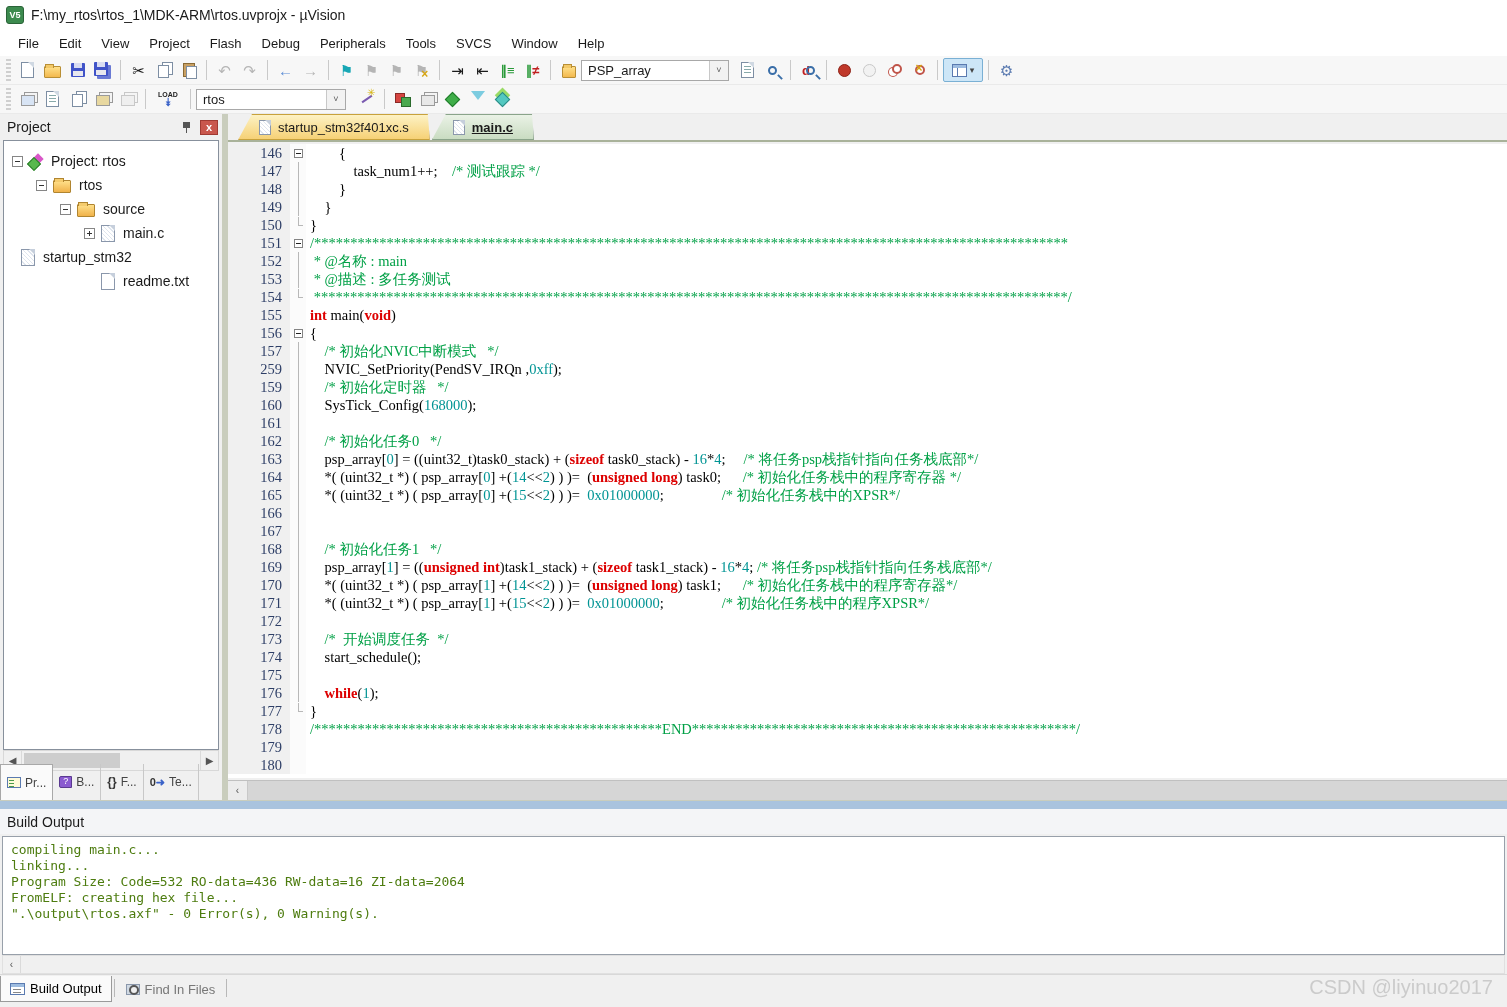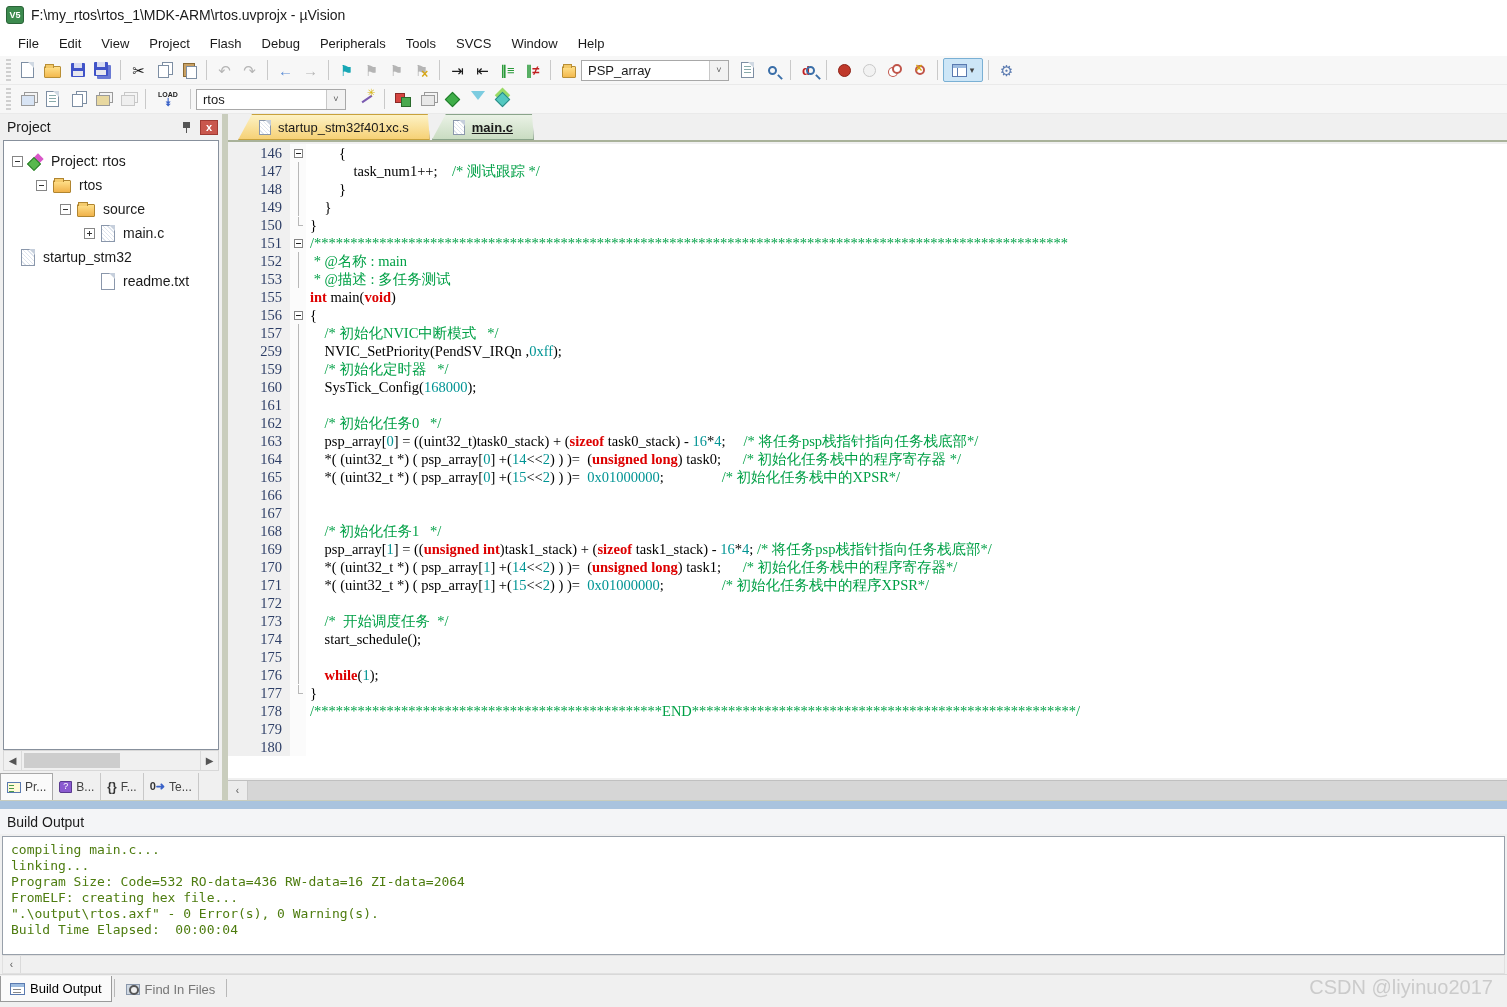--- a/index.html
+++ b/index.html
@@ -110,21 +110,21 @@
   .t-file.hatch { background:repeating-linear-gradient(45deg,#fff 0 2px,#dfe5ee 2px 3px); }
   .t-file::after { content:''; position:absolute; right:-1px; top:-1px; border:3px solid #c6cfdc;
     border-left-color:transparent; border-bottom-color:transparent; }
   .hsb { position:absolute; left:3px; width:216px; height:21px; background:#f0f0f0;
     border:1px solid #d8d8d8; display:flex; align-items:center; }
   .sb-arrow { width:18px; height:19px; background:#f0f0f0; display:flex; align-items:center;
     justify-content:center; font-size:10px; color:#555; border-right:1px solid #dadada; }
   .sb-arrow.r { border-right:none; border-left:1px solid #dadada; }
   .sb-thumb { width:96px; height:15px; background:#cdcdcd; margin-left:2px; }
   #projtabs { position:absolute; left:0; top:660px; width:222px; height:26px; display:flex; align-items:flex-end; }
-  .ptab { height:27px; display:flex; align-items:center; padding:0 6px; font-size:12px; color:#444;
+  .ptab { height:36px; display:flex; align-items:center; padding:0 6px; font-size:12px; color:#444;
     border-right:1px solid #c8c8c8; }
   .ptab.active { background:#fafafa; border:1px solid #a8a8a8; border-bottom:none; }
   .ptab .mini { margin-right:4px; }
   .mini-proj { width:14px; height:11px; border:1px solid #5a7ab0; background:#fffad8; position:relative; }
   .mini-proj::before { content:''; position:absolute; left:1px; top:2px; width:5px; height:1px; background:#4a9a4a;
     box-shadow:0 3px 0 #4a9a4a, 0 6px 0 #4a9a4a; }
   .mini-book { width:13px; height:12px; background:#8a5ad0; border:1px solid #5a3a90; border-radius:2px 0 0 2px;
     position:relative; }
   .mini-book::after { content:'?'; position:absolute; left:3px; top:-1px; color:#fff; font-size:9px; }
   .mini-fn { font-weight:bold; font-size:12px; color:#333; }
@@ -442,20 +442,21 @@
       </div>
     <div id="codearea">
         <div class="cl"><span class="ln">146</span><span class="fold"><i class="fb"></i></span><span class="code"><span>        {</span></span></div>
         <div class="cl"><span class="ln">147</span><span class="fold"><i class="fv"></i></span><span class="code"><span>            task_num1++;    </span><span class="tc">/* 测试跟踪 */</span></span></div>
         <div class="cl"><span class="ln">148</span><span class="fold"><i class="fv"></i></span><span class="code"><span>        }</span></span></div>
         <div class="cl"><span class="ln">149</span><span class="fold"><i class="fv"></i></span><span class="code"><span>    }</span></span></div>
         <div class="cl"><span class="ln">150</span><span class="fold"><i class="fe"></i></span><span class="code"><span>}</span></span></div>
         <div class="cl"><span class="ln">151</span><span class="fold"><i class="fb"></i></span><span class="code"><span class="tc">/********************************************************************************************************</span></span></div>
         <div class="cl"><span class="ln">152</span><span class="fold"><i class="fv"></i></span><span class="code"><span class="tc"> * @名称 : main</span></span></div>
         <div class="cl"><span class="ln">153</span><span class="fold"><i class="fv"></i></span><span class="code"><span class="tc"> * @描述 : 多任务测试</span></span></div>
+        <div class="cl"><span class="ln">154</span><span class="fold"><i class="fe"></i></span><span class="code"><span class="tc"> ********************************************************************************************************/</span></span></div>
         <div class="cl"><span class="ln">155</span><span class="fold"></span><span class="code"><span class="tk">int</span><span> main(</span><span class="tk">void</span><span>)</span></span></div>
         <div class="cl"><span class="ln">156</span><span class="fold"><i class="fb"></i></span><span class="code"><span>{</span></span></div>
         <div class="cl"><span class="ln">157</span><span class="fold"><i class="fv"></i></span><span class="code"><span>    </span><span class="tc">/* 初始化NVIC中断模式   */</span></span></div>
         <div class="cl"><span class="ln">259</span><span class="fold"><i class="fv"></i></span><span class="code"><span>    NVIC_SetPriority(PendSV_IRQn ,</span><span class="tn">0xff</span><span>);</span></span></div>
         <div class="cl"><span class="ln">159</span><span class="fold"><i class="fv"></i></span><span class="code"><span>    </span><span class="tc">/* 初始化定时器   */</span></span></div>
         <div class="cl"><span class="ln">160</span><span class="fold"><i class="fv"></i></span><span class="code"><span>    SysTick_Config(</span><span class="tn">168000</span><span>);</span></span></div>
         <div class="cl"><span class="ln">161</span><span class="fold"><i class="fv"></i></span><span class="code"></span></div>
         <div class="cl"><span class="ln">162</span><span class="fold"><i class="fv"></i></span><span class="code"><span>    </span><span class="tc">/* 初始化任务0   */</span></span></div>
         <div class="cl"><span class="ln">163</span><span class="fold"><i class="fv"></i></span><span class="code"><span>    psp_array[</span><span class="tn">0</span><span>] = ((uint32_t)task0_stack) + (</span><span class="tk">sizeof</span><span> task0_stack) - </span><span class="tn">16</span><span>*</span><span class="tn">4</span><span>;     </span><span class="tc">/* 将任务psp栈指针指向任务栈底部*/</span></span></div>
         <div class="cl"><span class="ln">164</span><span class="fold"><i class="fv"></i></span><span class="code"><span>    *( (uint32_t *) ( psp_array[</span><span class="tn">0</span><span>] +(</span><span class="tn">14</span><span>&lt;&lt;</span><span class="tn">2</span><span>) ) )=  (</span><span class="tk">unsigned long</span><span>) task0;      </span><span class="tc">/* 初始化任务栈中的程序寄存器 */</span></span></div>
@@ -481,21 +482,21 @@
     </div>
   </div>
 
 </div>
 
 <div id="bottom">
   <div id="bluesplit"></div>
   <div id="buildcap">
     <span>Build Output</span>
   </div>
-  <div id="outputbox"><div>compiling main.c...</div><div>linking...</div><div>Program Size: Code=532 RO-data=436 RW-data=16 ZI-data=2064</div><div>FromELF: creating hex file...</div><div>".\output\rtos.axf" - 0 Error(s), 0 Warning(s).</div><div>Build Time Elapsed:  00:00:04</div></div>
+  <div id="outputbox"><div>compiling main.c...</div><div>linking...</div><div>Program Size: Code=532 RO-data=436 RW-data=16 ZI-data=2064</div><div>FromELF: creating hex file...</div><div>".\output\rtos.axf" - 0 Error(s), 0 Warning(s).</div></div>
   <div id="bsrow">
     <span class="sb-arrow" style="height:17px">‹</span>
   </div>
   <div id="btabs">
       <span class="btab active">
         <span class="mini mini-bo"></span>
         <span>Build Output</span>
       </span>
       <span class="btab-sep"></span>
       <span class="btab">

